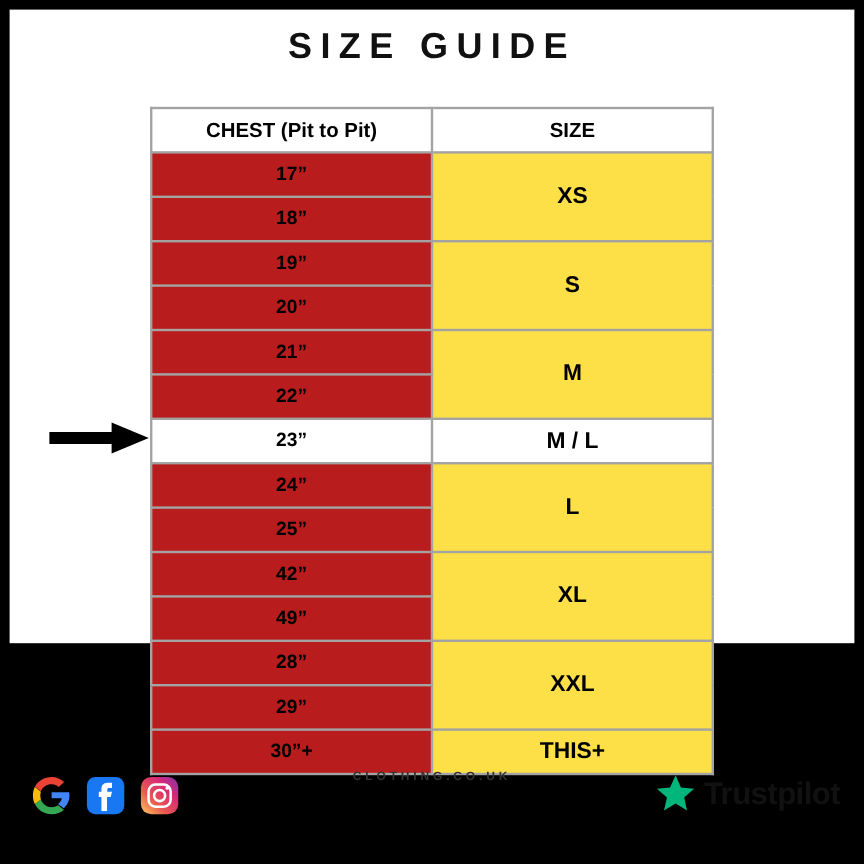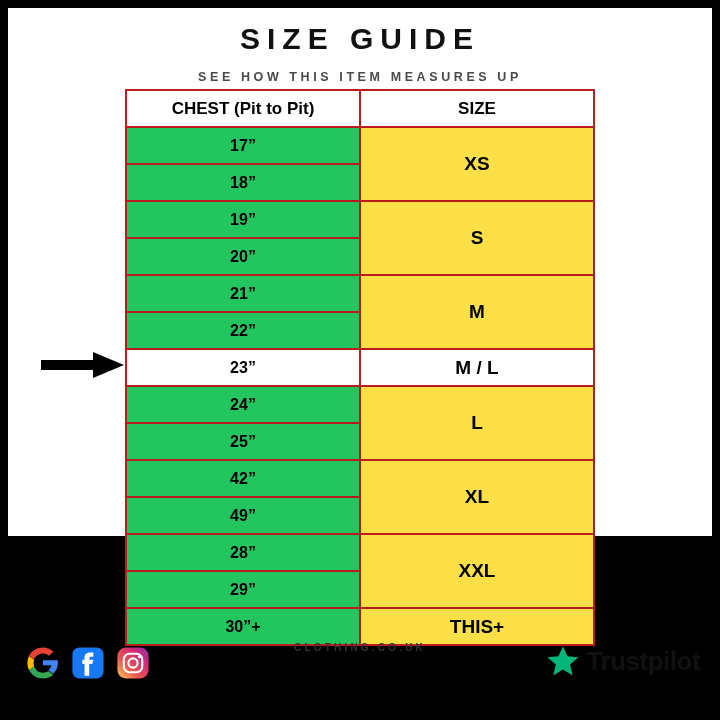--- a/index.html
+++ b/index.html
@@ -43,35 +43,35 @@
     left: 117px;
     top: 81px;
     width: 470px;
   }
   table.size-table {
     border-collapse: collapse;
     width: 470px;
     table-layout: fixed;
   }
   table.size-table td, table.size-table th {
-    border: 2px solid #b91c1c;
+    border: 2px solid #a3a3a3;
     height: 35px;
     padding: 0;
     text-align: center;
     vertical-align: middle;
   }
   .head-chest, .head-size {
     background: #ffffff;
     font-size: 17px;
     font-weight: bold;
     color: #000000;
     height: 40px;
   }
   .chest-cell {
-    background: #22c55e;
+    background: #b91c1c;
     font-size: 16px;
     font-weight: bold;
     color: #000000;
     width: 193px;
   }
   .size-cell {
     background: #fde047;
     font-size: 19px;
     font-weight: bold;
     color: #000000;
@@ -137,21 +137,20 @@
     color: #111111;
     letter-spacing: -0.5px;
   }
 </style>
 </head>
 <body>
 
 <div class="page">
 
   <div class="title">SIZE GUIDE</div>
-  <div class="subtitle">SEE HOW THIS ITEM MEASURES UP</div>
 
   <svg class="arrow" viewBox="0 0 84 28">
     <path d="M0 9 H52 V1 L83 14 L52 27 V19 H0 Z" fill="#000000"></path>
   </svg>
 
   <div class="table-wrap">
     <table class="size-table">
       <tbody>
           <tr>
         <th class="head-chest">CHEST (Pit to Pit)</th>

